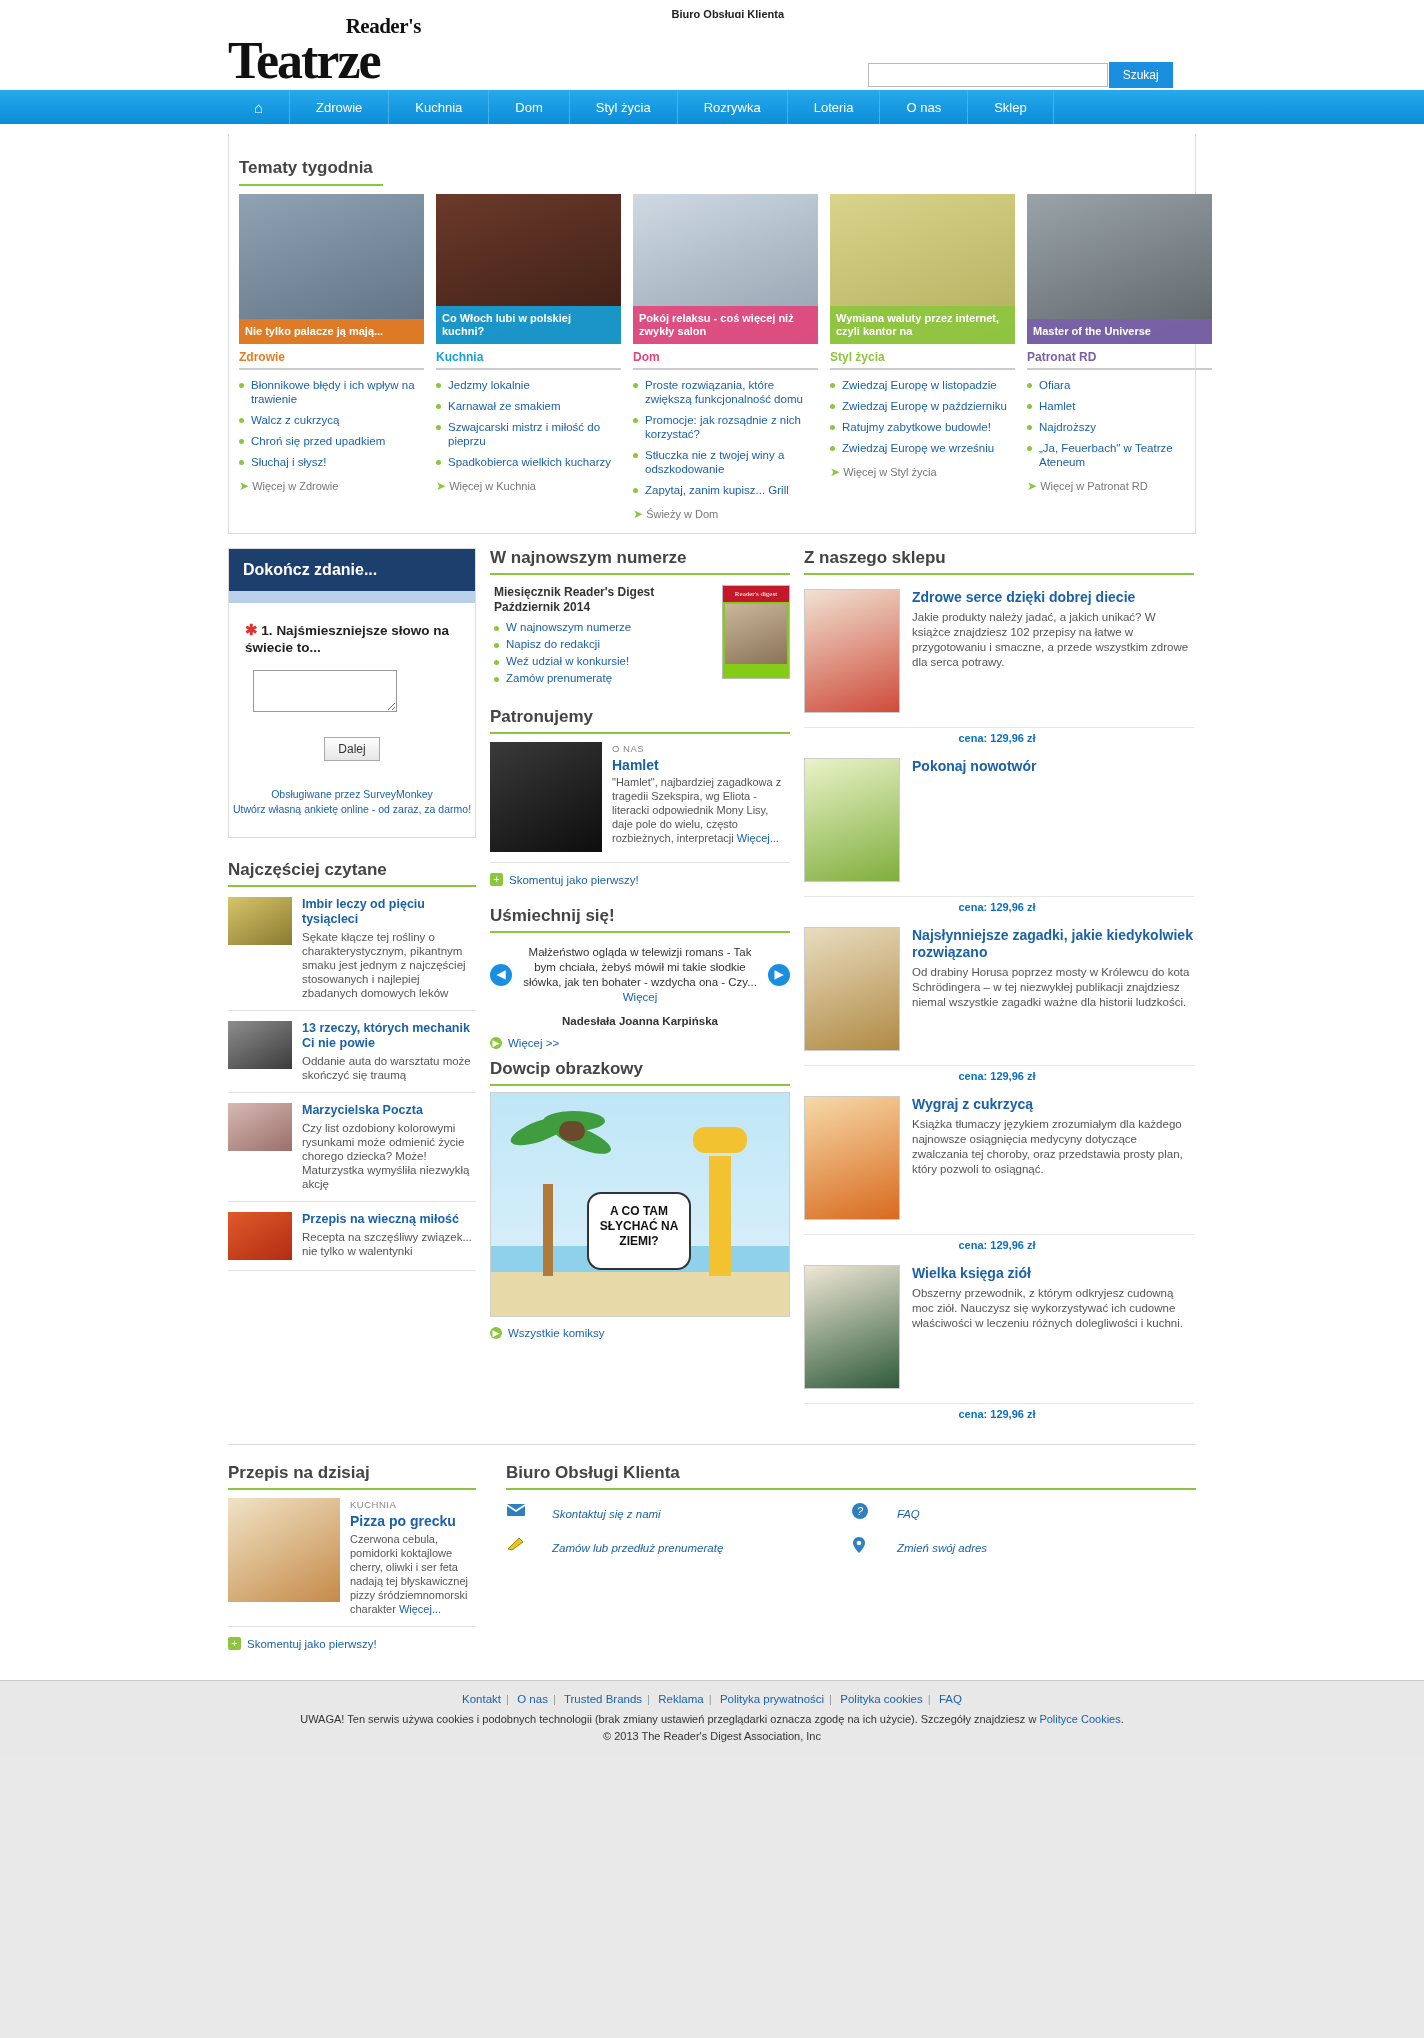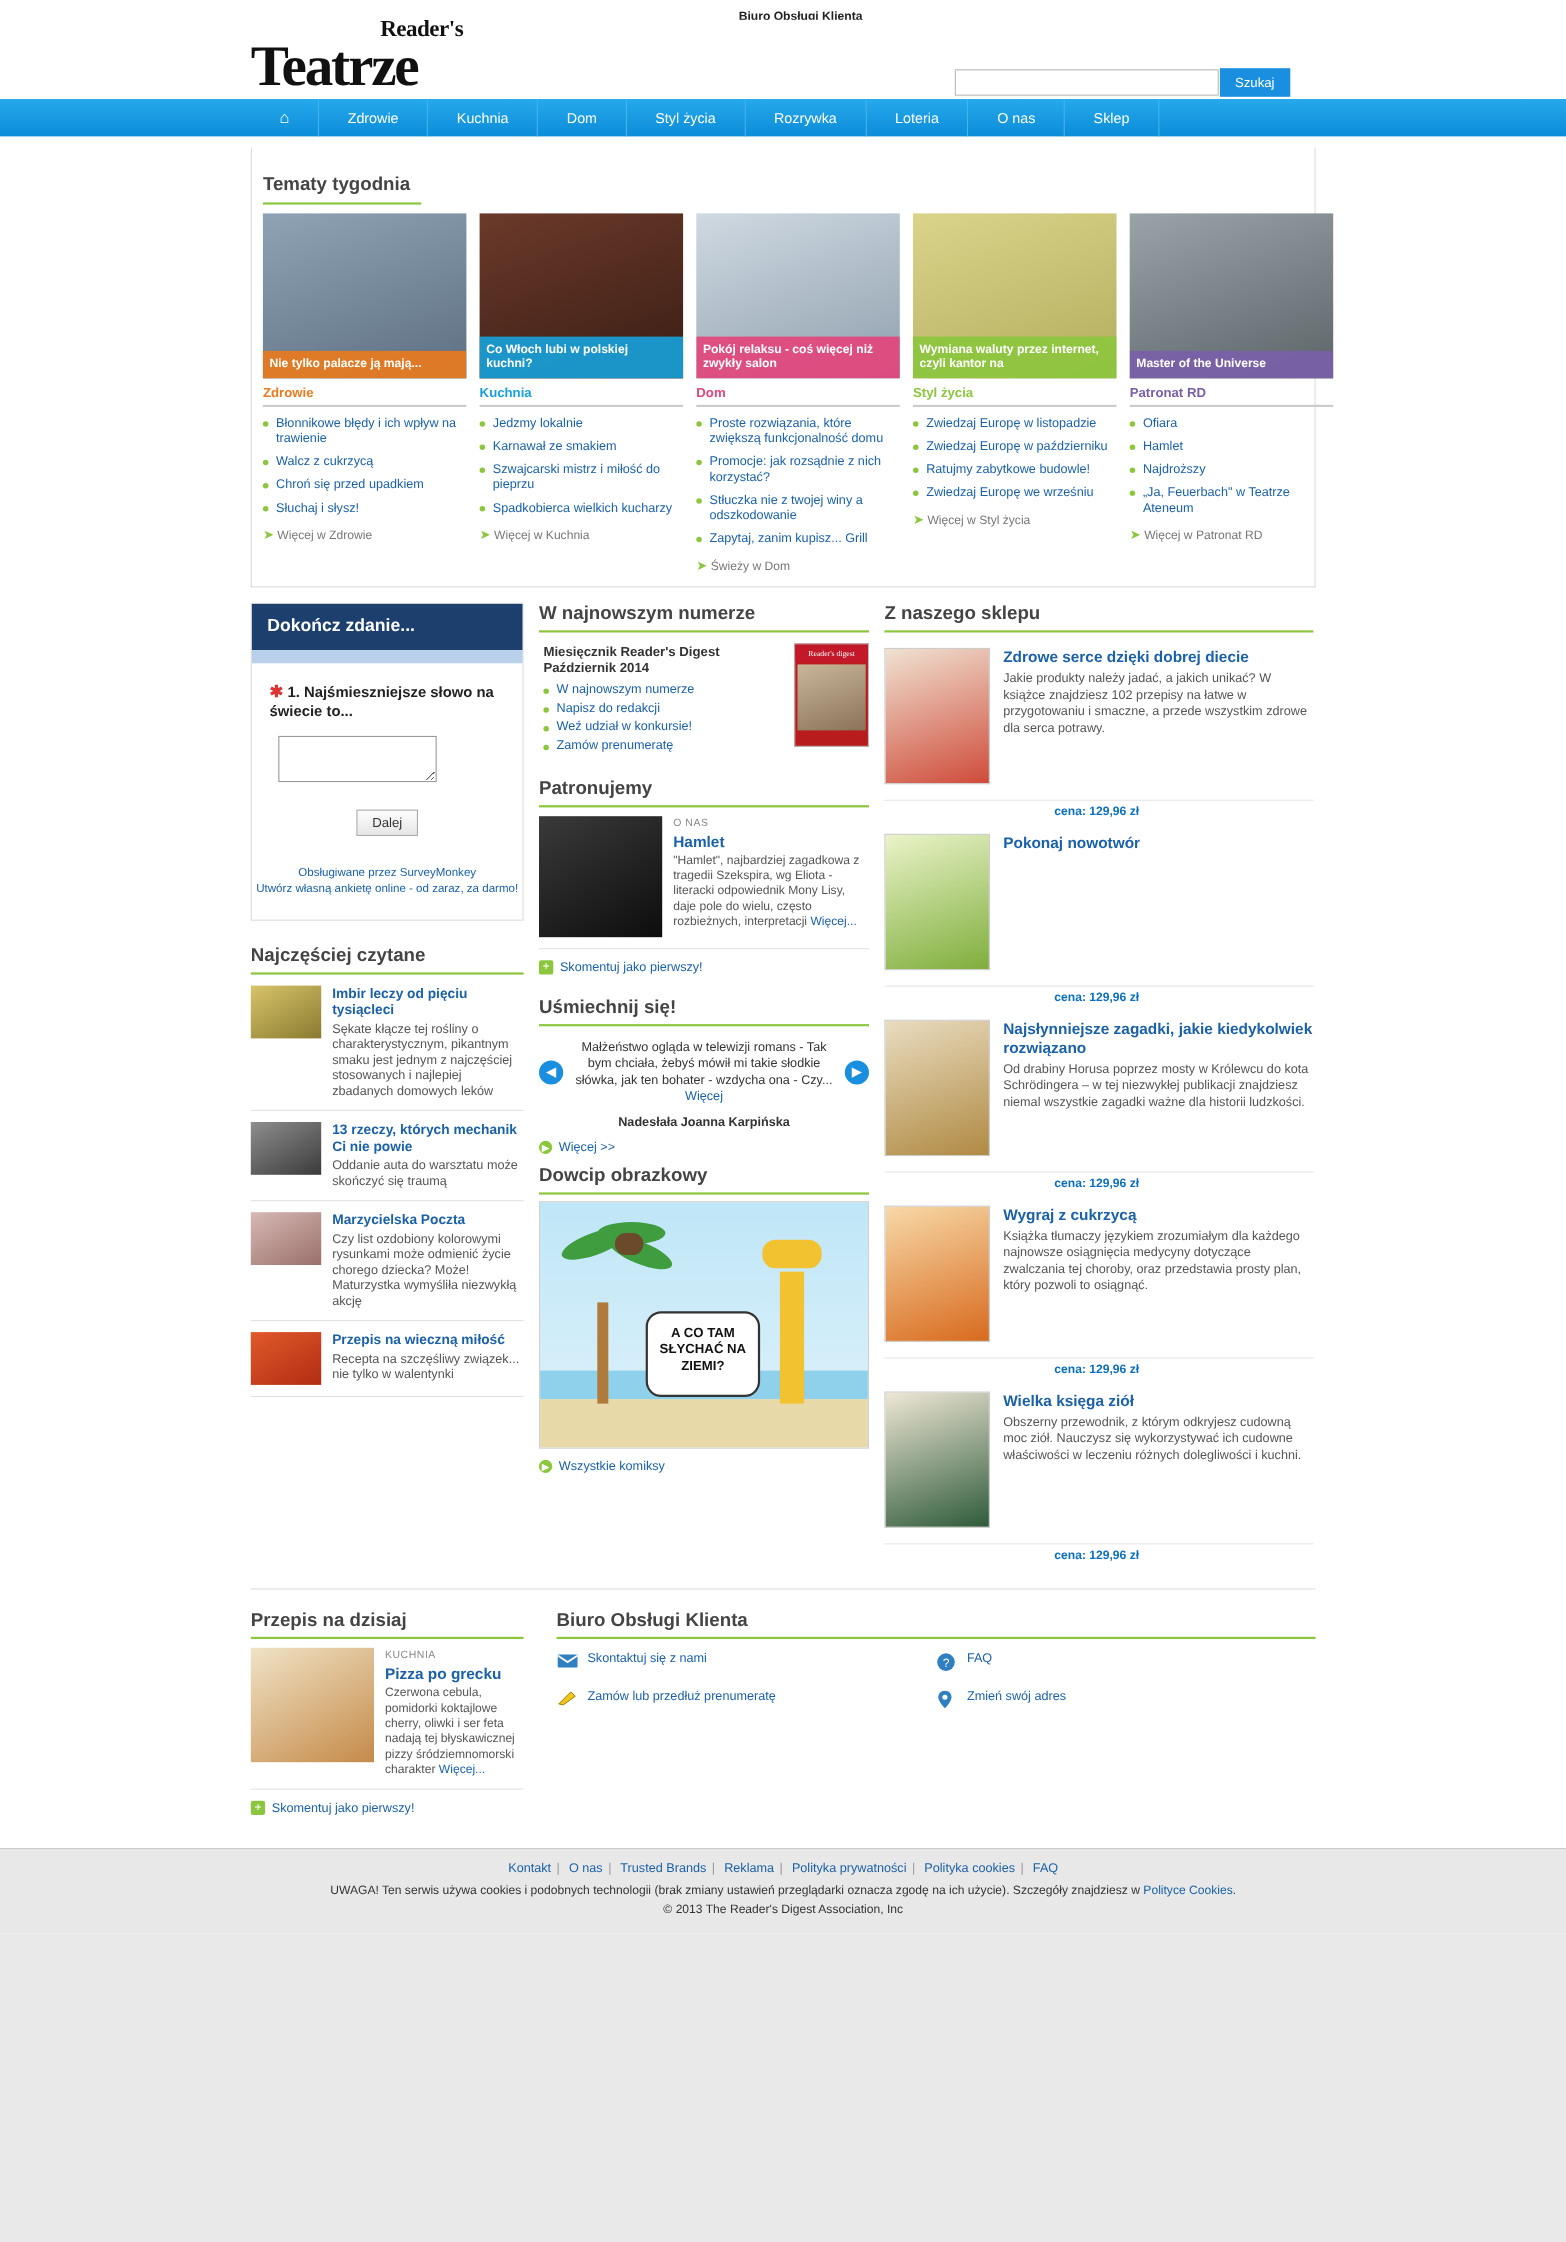--- a/index.html
+++ b/index.html
@@ -117,21 +117,21 @@
   .th4 { background:linear-gradient(150deg,#d7b9b4,#9a6f6a); }
   .th5 { background:linear-gradient(150deg,#e05a2b,#b22c12); }
 
   
   .mid-title { font-size:17px; color:#444; font-weight:bold; border-bottom:2px solid #8cc63e; padding-bottom:5px; }
   .issue { display:flex; gap:12px; padding:10px 0 0 4px; }
   .issue .t { font-size:12px; font-weight:bold; color:#333; line-height:15px; margin-bottom:6px; }
   .issue ul { list-style:none; margin:0; padding:0; }
   .issue li { position:relative; padding-left:12px; margin-bottom:5px; font-size:11.5px; }
   .issue li:before { content:""; position:absolute; left:0; top:5px; width:5px; height:5px; border-radius:50%; background:#8cc63e; }
-  .cover { width:68px; height:94px; background:#b91c1c; border:1px solid #bbb; position:relative; flex:none; }
+  .cover { width:68px; height:94px; background:#84cc16; border:1px solid #bbb; position:relative; flex:none; }
   .cover .cv-top { height:16px; background:#c2182a; color:#fff; font-size:7px; text-align:center; line-height:16px; font-family:"Liberation Serif",serif;}
   .cover .cv-img { height:60px; background:linear-gradient(160deg,#c9b79b,#8a7358); margin:2px; }
 
   .pat { margin-top:18px; }
   .pat-row { display:flex; gap:10px; padding-top:8px; }
   .pat-img { width:112px; height:110px; background:linear-gradient(150deg,#3a3a3a,#0d0d0d); flex:none; }
   .pat-tx { font-size:11px; line-height:14px; color:#555; }
   .pat-tx .kicker { font-size:9.5px; color:#888; letter-spacing:.5px; }
   .pat-tx .h { font-size:14px; color:#1b61a8; font-weight:bold; display:block; margin:2px 0 3px 0;}
   .comment-row { display:flex; align-items:center; gap:6px; padding:10px 0; border-top:1px solid #e2e2e2; margin-top:10px; font-size:11.5px; }
@@ -174,21 +174,21 @@
   .bottom { display:flex; gap:30px; padding:18px 0 20px 0; border-top:1px solid #ddd; margin-top:24px; }
   .recipe-box { width:248px; }
   .recipe-row { display:flex; gap:10px; padding-top:8px; }
   .recipe-img { width:112px; height:104px; background:linear-gradient(150deg,#f0e3c6,#c58a49); flex:none; }
   .recipe-tx { font-size:11px; color:#555; line-height:14px; }
   .recipe-tx .kicker { font-size:9.5px; color:#888; letter-spacing:.5px; }
   .recipe-tx .h { font-size:14px; color:#1b61a8; font-weight:bold; display:block; margin:2px 0 4px 0;}
 
   .bok { flex:1; }
   .bok-grid { display:flex; flex-wrap:wrap; padding-top:12px; }
-  .bok-cell { width:50%; display:flex; gap:8px; align-items:flex-start; margin-bottom:16px; font-size:11.5px; }
+  .bok-cell { width:50%; display:flex; gap:26px; align-items:flex-end; margin-bottom:16px; font-size:11.5px;font-style:italic; }
   .bok-ico { width:20px; height:18px; flex:none; }
 
   
   .footer { background:#e8e8e8; border-top:1px solid #ccc; padding:12px 0 16px 0; text-align:center; font-size:11.5px; color:#333; }
   .footer .links a { color:#1b61a8; }
   .footer .sep { color:#999; padding:0 5px; }
   .footer .warn { margin-top:8px; font-size:11px; }
   .footer .copy { margin-top:5px; font-size:11px; color:#333; }
 
   .icon-svg { display:block; }

